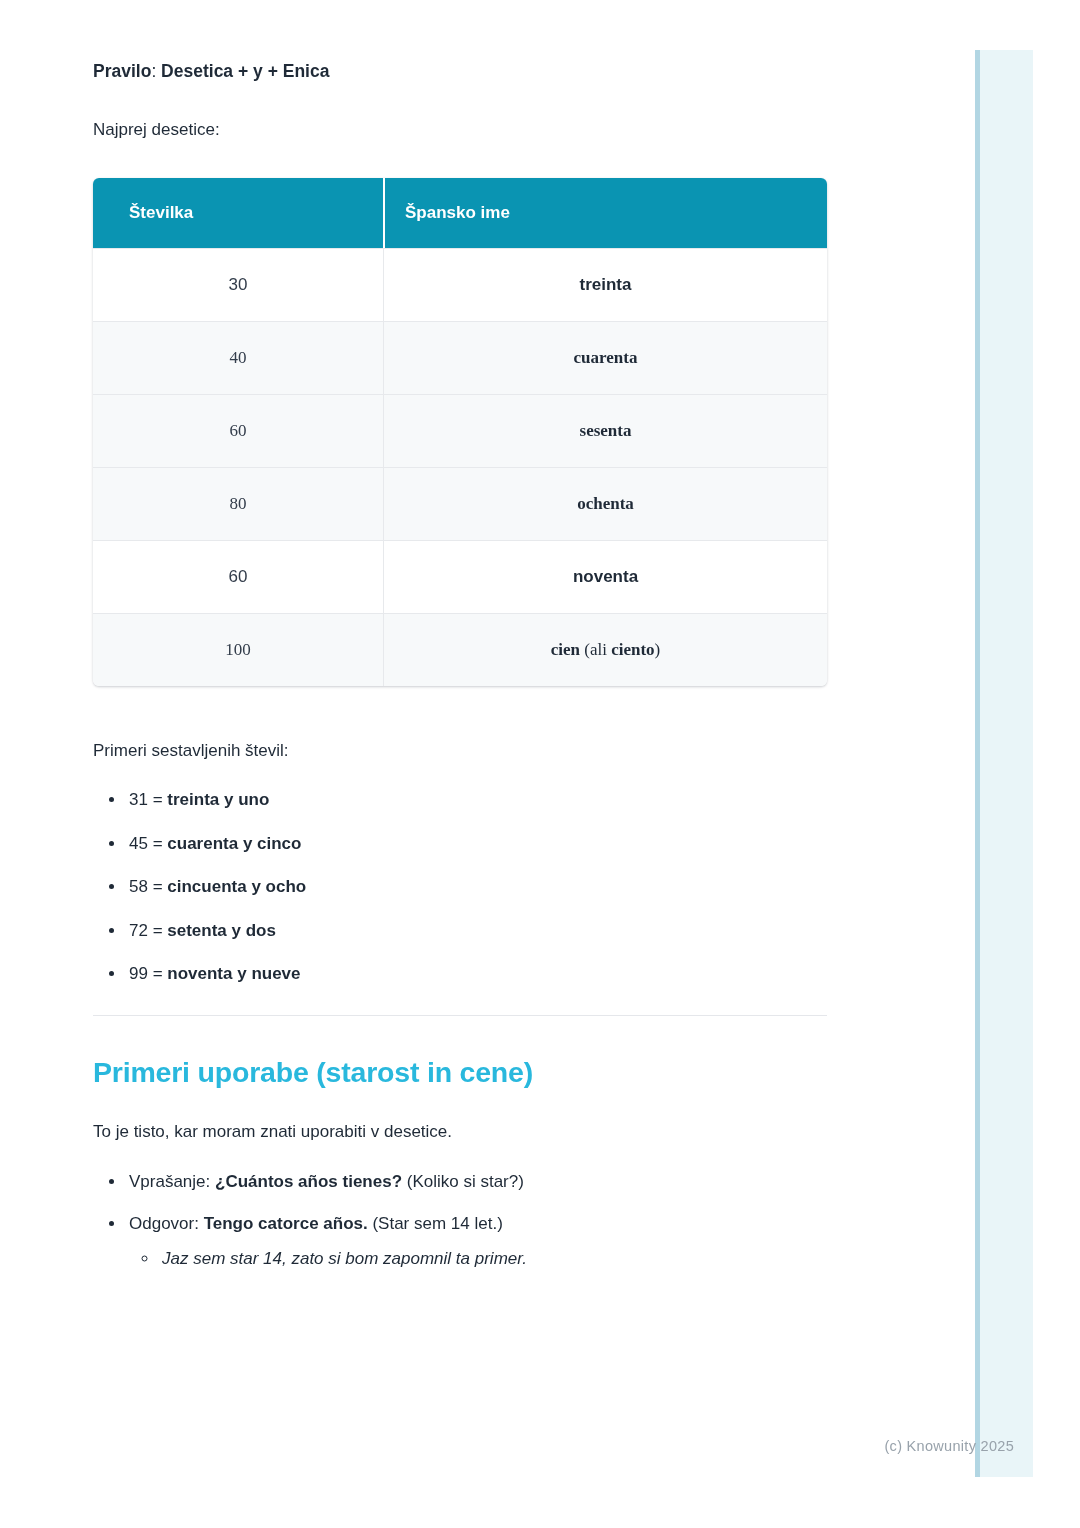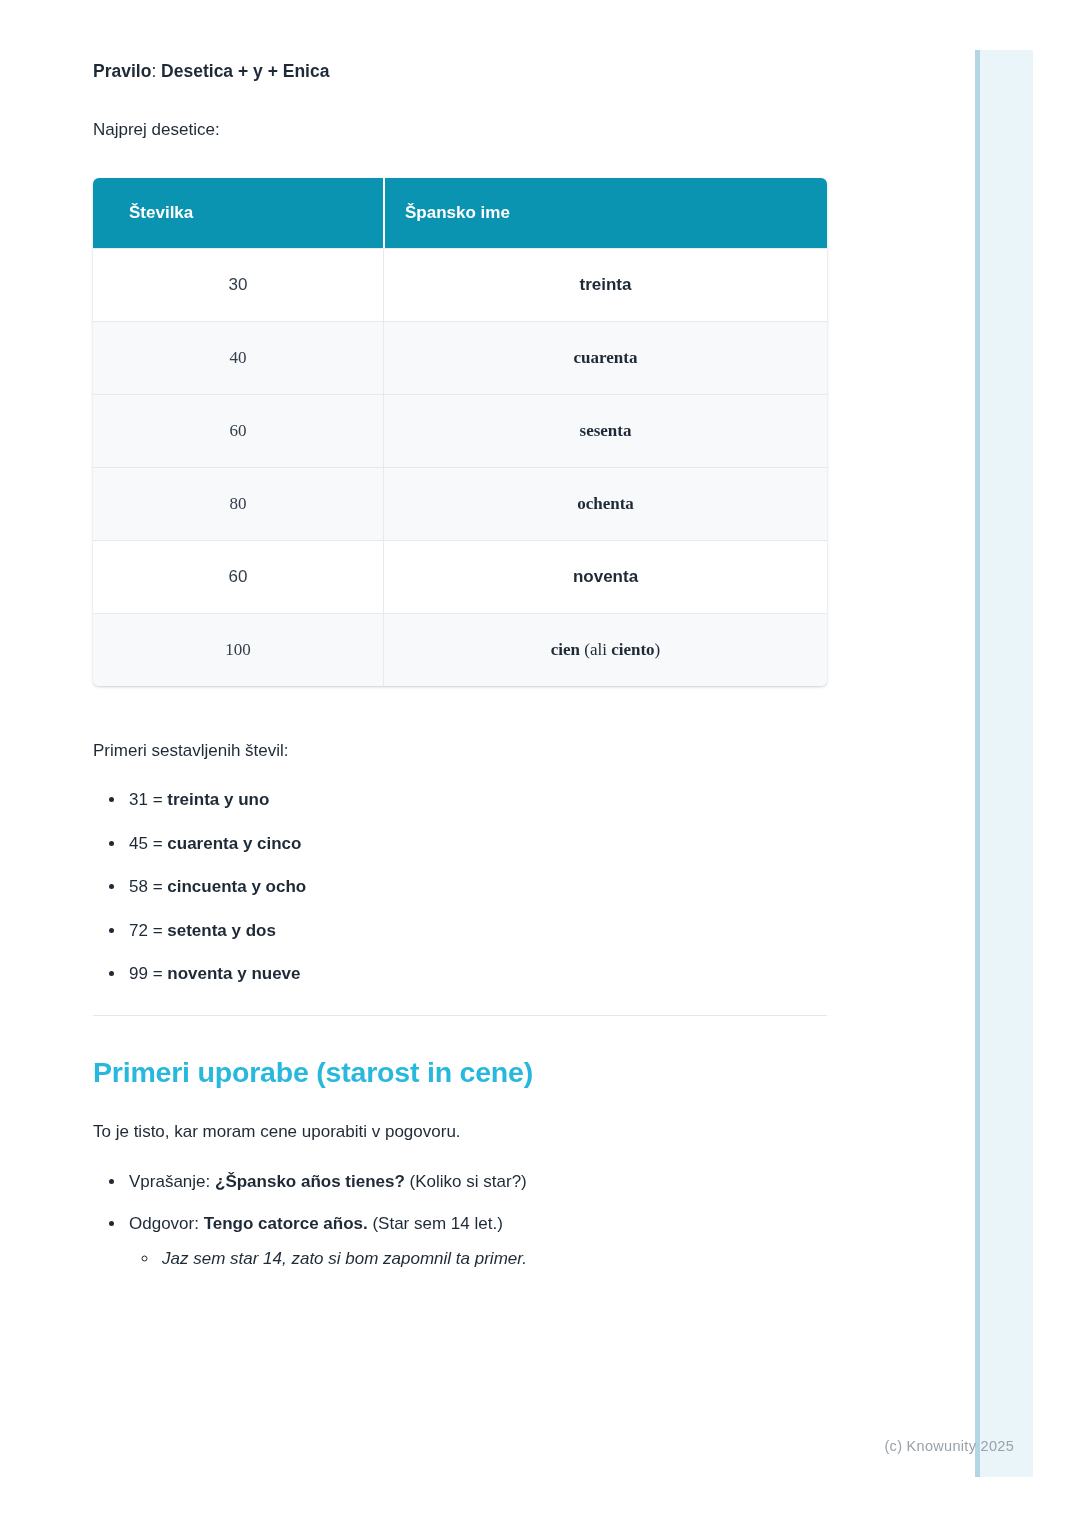--- a/index.html
+++ b/index.html
@@ -199,23 +199,23 @@
       <li><span class="">45 = </span><span class="b ">cuarenta y cinco</span></li>
       <li><span class="">58 = </span><span class="b ">cincuenta y ocho</span></li>
       <li><span class="">72 = </span><span class="b ">setenta y dos</span></li>
       <li><span class="">99 = </span><span class="b ">noventa y nueve</span></li>
     </ul>
 
   <hr class="divider">
 
   <h2 class="usage-heading">Primeri uporabe (starost in cene)</h2>
 
-  <p class="usage-intro">To je tisto, kar moram cene uporabiti v pogovoru.</p>
+  <p class="usage-intro">To je tisto, kar moram znati uporabiti v desetice.</p>
 
 
   <ul class="qa" id="qa-list">
-      <li><span class="">Vprašanje: </span><span class="b ">¿Špansko años tienes?</span><span class=""> (Koliko si star?)</span></li>
+      <li><span class="">Vprašanje: </span><span class="b ">¿Cuántos años tienes?</span><span class=""> (Koliko si star?)</span></li>
       <li><span class="">Odgovor: </span><span class="b ">Tengo catorce años.</span><span class=""> (Star sem 14 let.)</span><ul class="sub">
           <li><span class="i">Jaz sem star 14, zato si bom zapomnil ta primer.</span></li>
         </ul></li>
     </ul>
 
 </div>
 
 </body></html>

